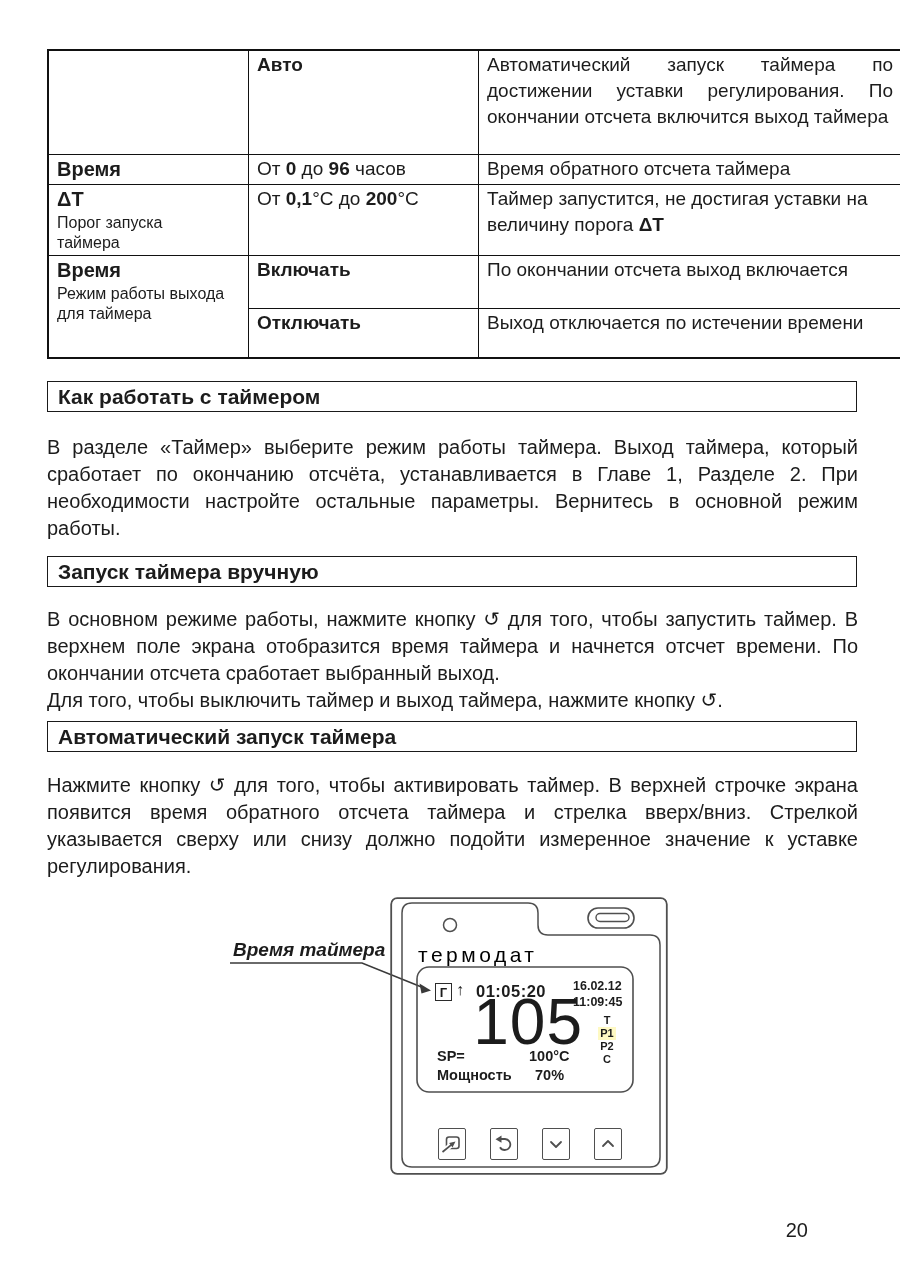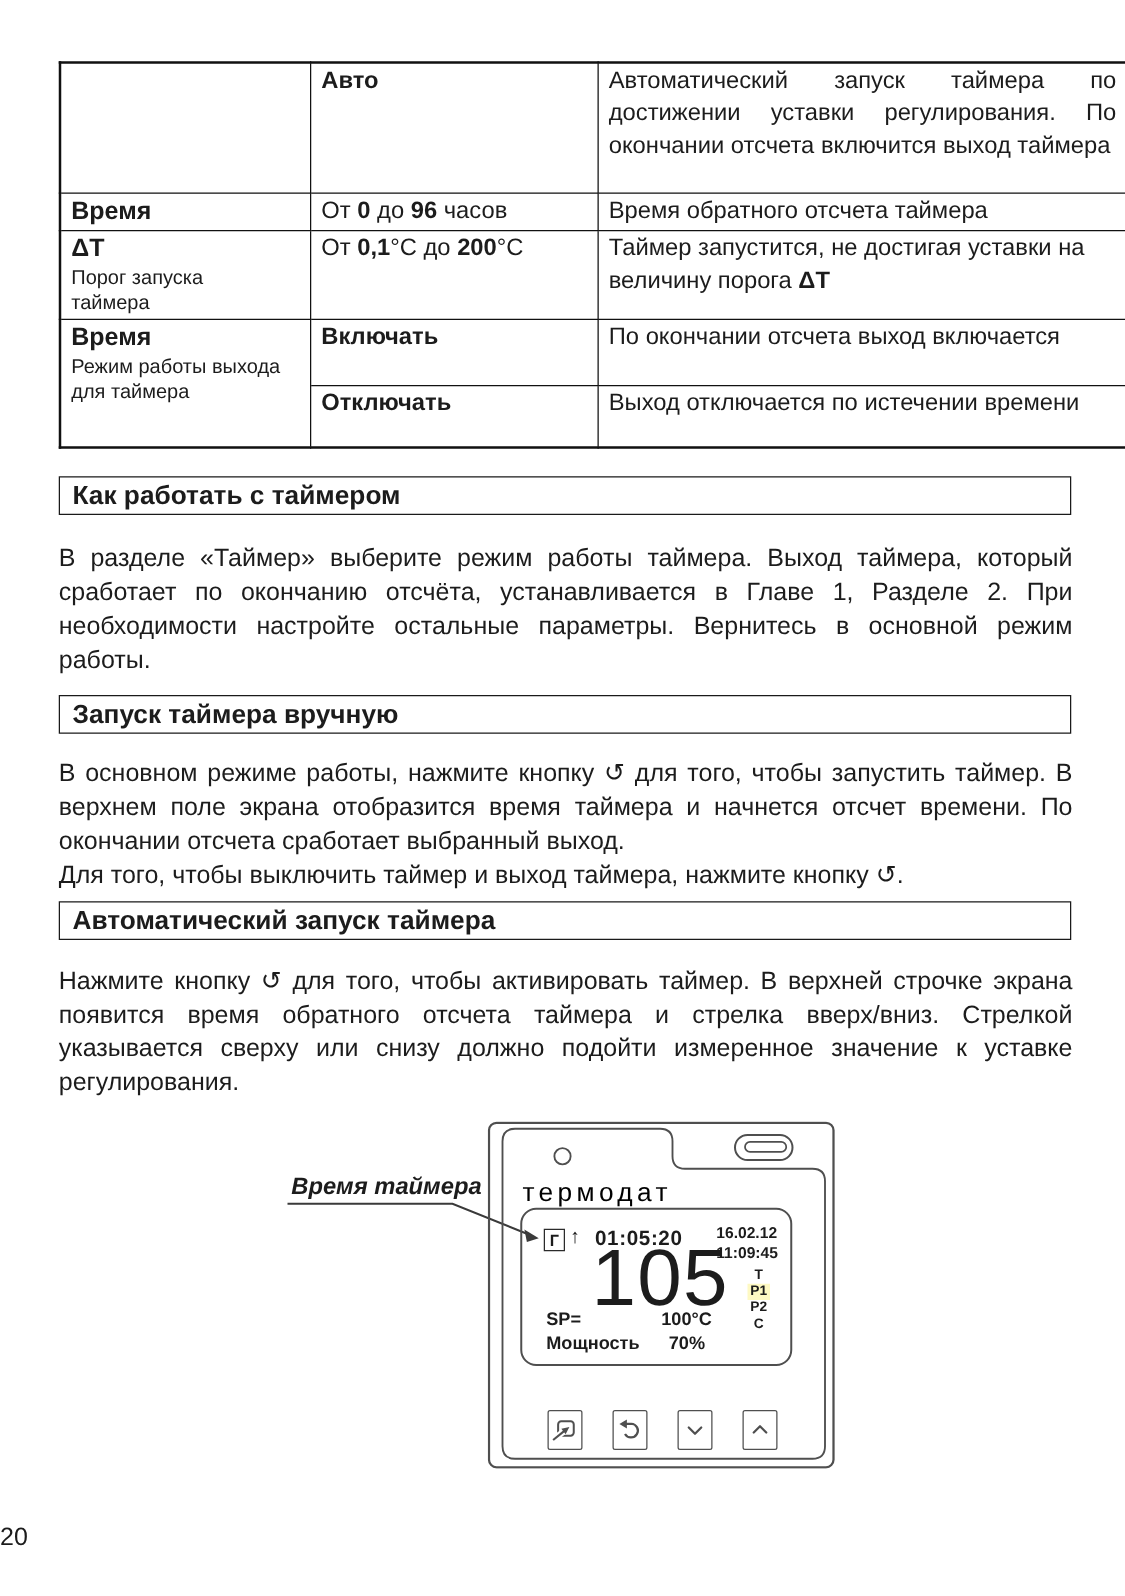--- a/index.html
+++ b/index.html
@@ -64,21 +64,21 @@
   .pw-label{left:47px;top:170px;} .pw-value{left:145px;top:170px;}
   .dev-btn{
     position:absolute;top:231px;width:28px;height:32px;border:1.6px solid #4f4f4f;
     border-radius:2px;display:flex;align-items:center;justify-content:center;box-sizing:border-box;background:#fff;
   }
   .b1{left:48px;} .b2{left:100px;} .b3{left:152px;} .b4{left:204px;}
   
   .callout-label{position:absolute;left:233px;top:939px;font-size:19px;font-weight:bold;font-style:italic;}
   .callout-svg{position:absolute;left:225px;top:955px;}
   
-  .page-num{position:absolute;left:0;top:1219px;width:808px;text-align:left;font-size:20px;}
+  .page-num{position:absolute;left:0;top:1219px;width:808px;text-align:right;font-size:20px;}
 </style>
 </head>
 <body>
 
 <div class="page">
 
   <table class="params">
     <tbody>
         <tr class="r1">
       <td class="c1"></td>

